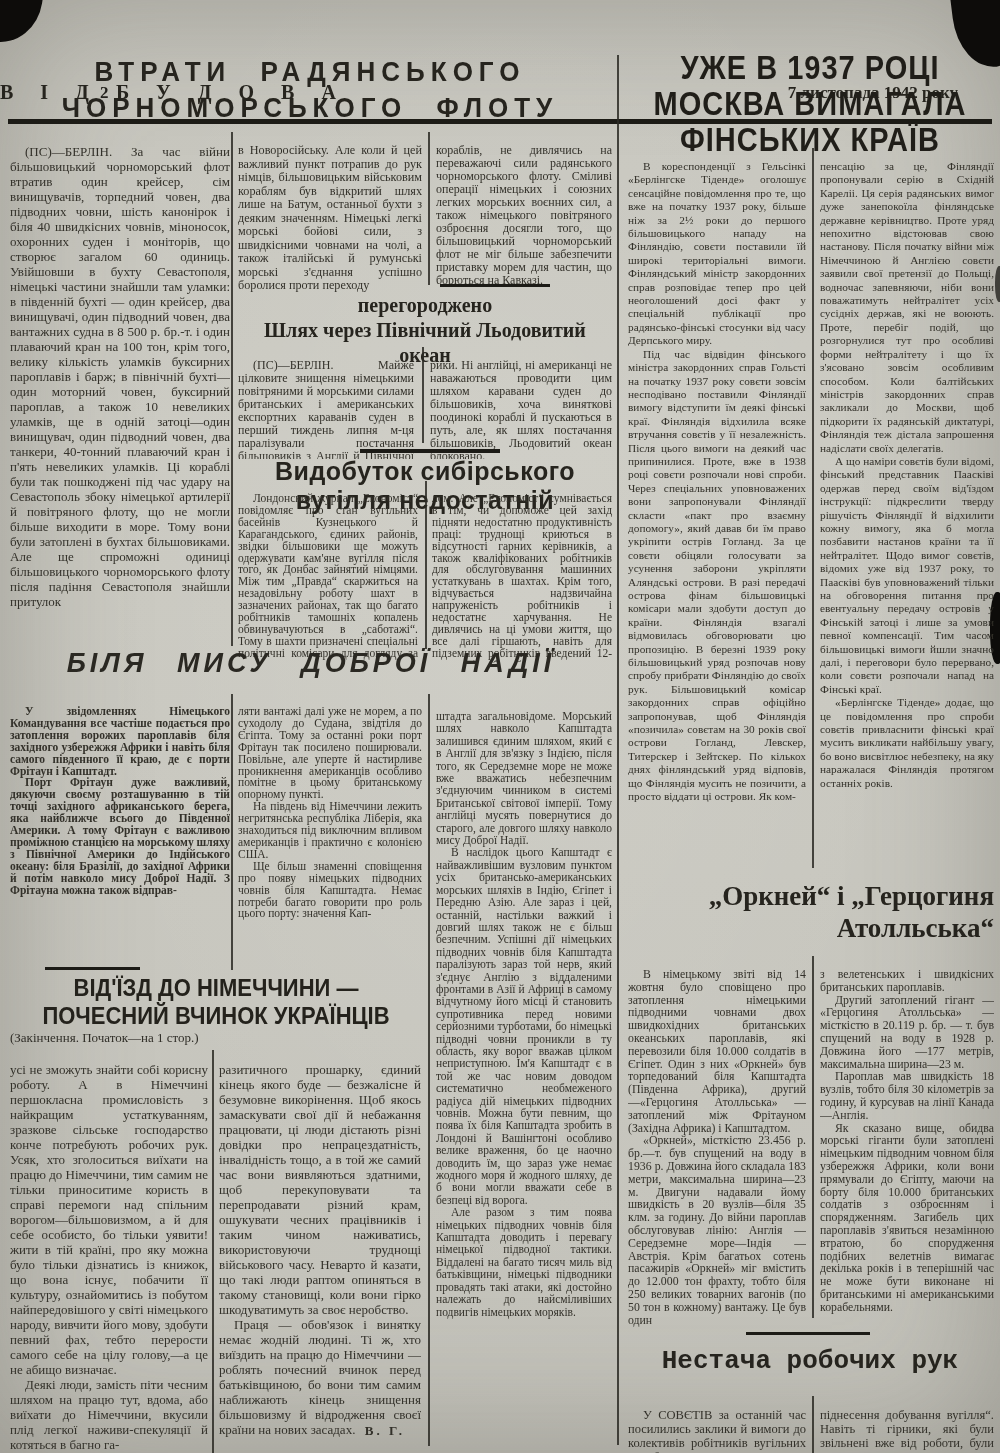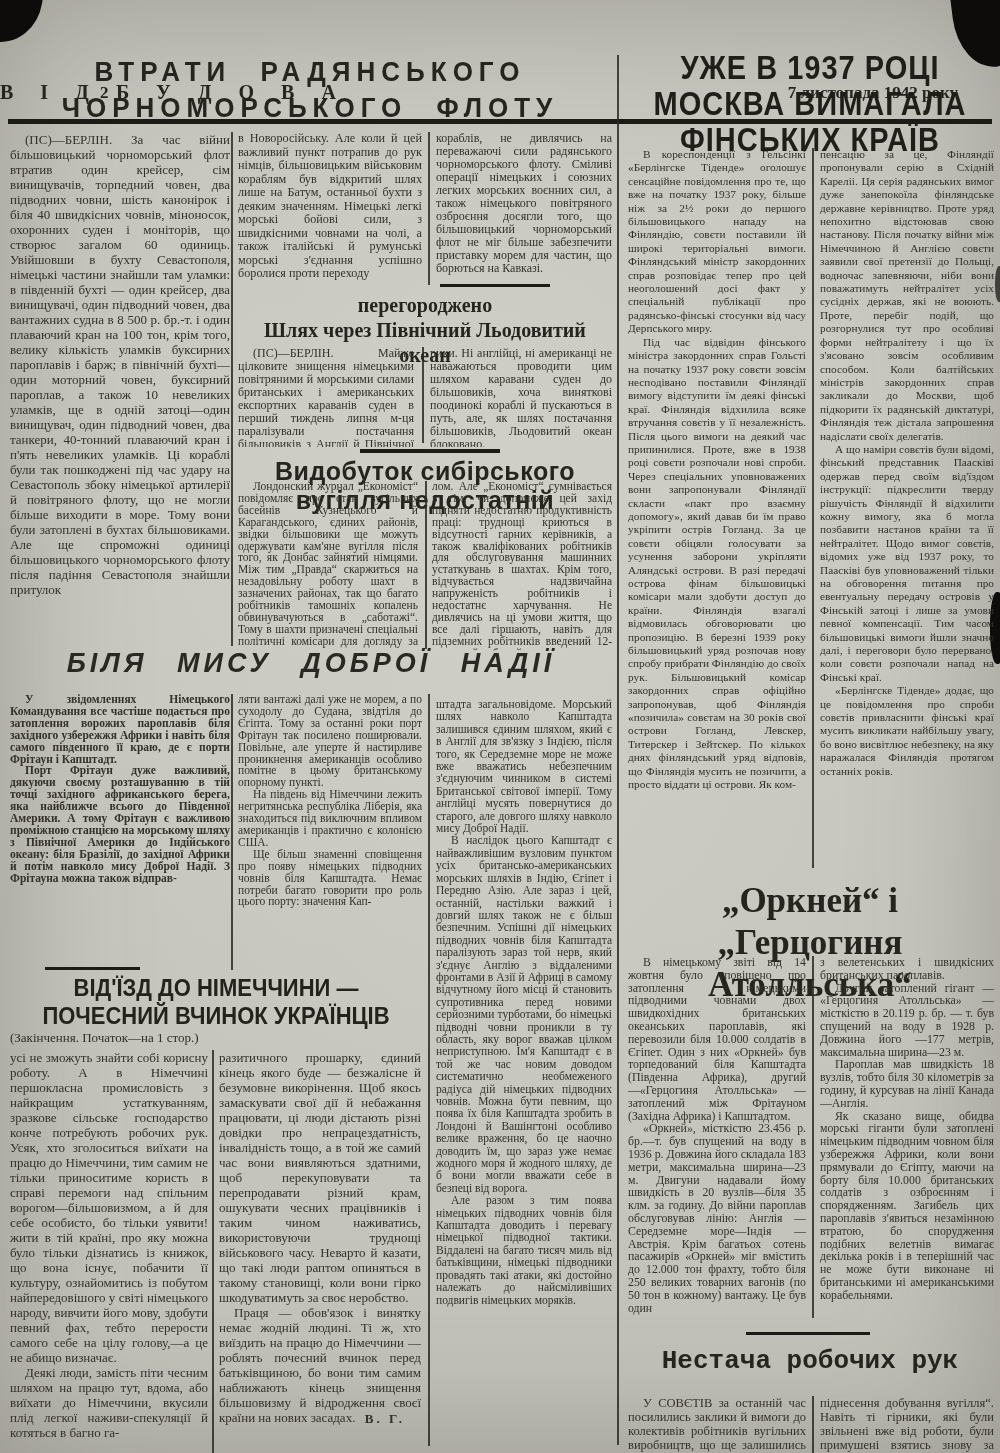--- a/index.html
+++ b/index.html
@@ -24,25 +24,25 @@
   
   .h-fleet{font-family:"Liberation Sans",sans-serif; font-weight:bold; font-size:26px; line-height:1.25;
     letter-spacing:6px; word-spacing:16px; text-align:center; color:#26241e; transform:scaleY(1.08);}
   .h-finland{font-family:"Liberation Sans",sans-serif; font-weight:bold; font-size:29px; line-height:1.1;
     letter-spacing:1px; text-align:center; color:#201e19; transform:scaleY(1.12);}
   .h-arctic{font-family:"Liberation Serif",serif; font-weight:bold; font-size:20px; line-height:1.25; text-align:center; color:#26241e;}
   .h-coal{font-family:"Liberation Sans",sans-serif; font-weight:bold; font-size:25px; text-align:center; color:#26241e; letter-spacing:0.5px;}
   .h-cape{font-family:"Liberation Sans",sans-serif; font-weight:bold; font-style:italic; font-size:27px;
     letter-spacing:4px; word-spacing:18px; text-align:center; color:#2a2822;}
   .h-dep{font-family:"Liberation Sans",sans-serif; font-weight:bold; font-size:22px; line-height:1.22; text-align:center; color:#24221c; transform:scaleY(1.05);}
-  .h-ships{font-family:"Liberation Serif",serif; font-weight:bold; font-size:35px; line-height:1.2; text-align:center; color:#26241e;}
+  .h-ships{font-family:"Liberation Serif",serif; font-weight:bold; font-size:27px; line-height:1.2; text-align:right; color:#26241e;}
   .h-labor{font-family:"Liberation Serif",serif; font-weight:bold; font-size:26px; text-align:center; color:#26241e;}
   .subhead{font:13px/1.2 "Liberation Serif",serif; color:#302e28;}
   
-  .col{position:absolute; overflow:hidden; text-align:justify; color:#33312a;}
+  .col{position:absolute; overflow:hidden; text-align:justify; color:#33312a;margin-top:12px;}
   .para{margin:0; text-indent:15px;}
   .cont .para:first-child{text-indent:0;}
   .body-l  {font:13px/15px "Liberation Serif",serif;}
   .body-m2 {font:12.2px/13.5px "Liberation Serif",serif;}
   .body-s  {font:12px/13px "Liberation Serif",serif;}
   .body-xs {font:11.5px/11.9px "Liberation Serif",serif;}
   .body-cc {font:11.5px/12.4px "Liberation Serif",serif;}
   .body-r  {font:11.3px/13.4px "Liberation Serif",serif;}
   .body-rs {font:11.8px/12.8px "Liberation Serif",serif;}
   .body-lab{font:12.5px/14px "Liberation Serif",serif;}

